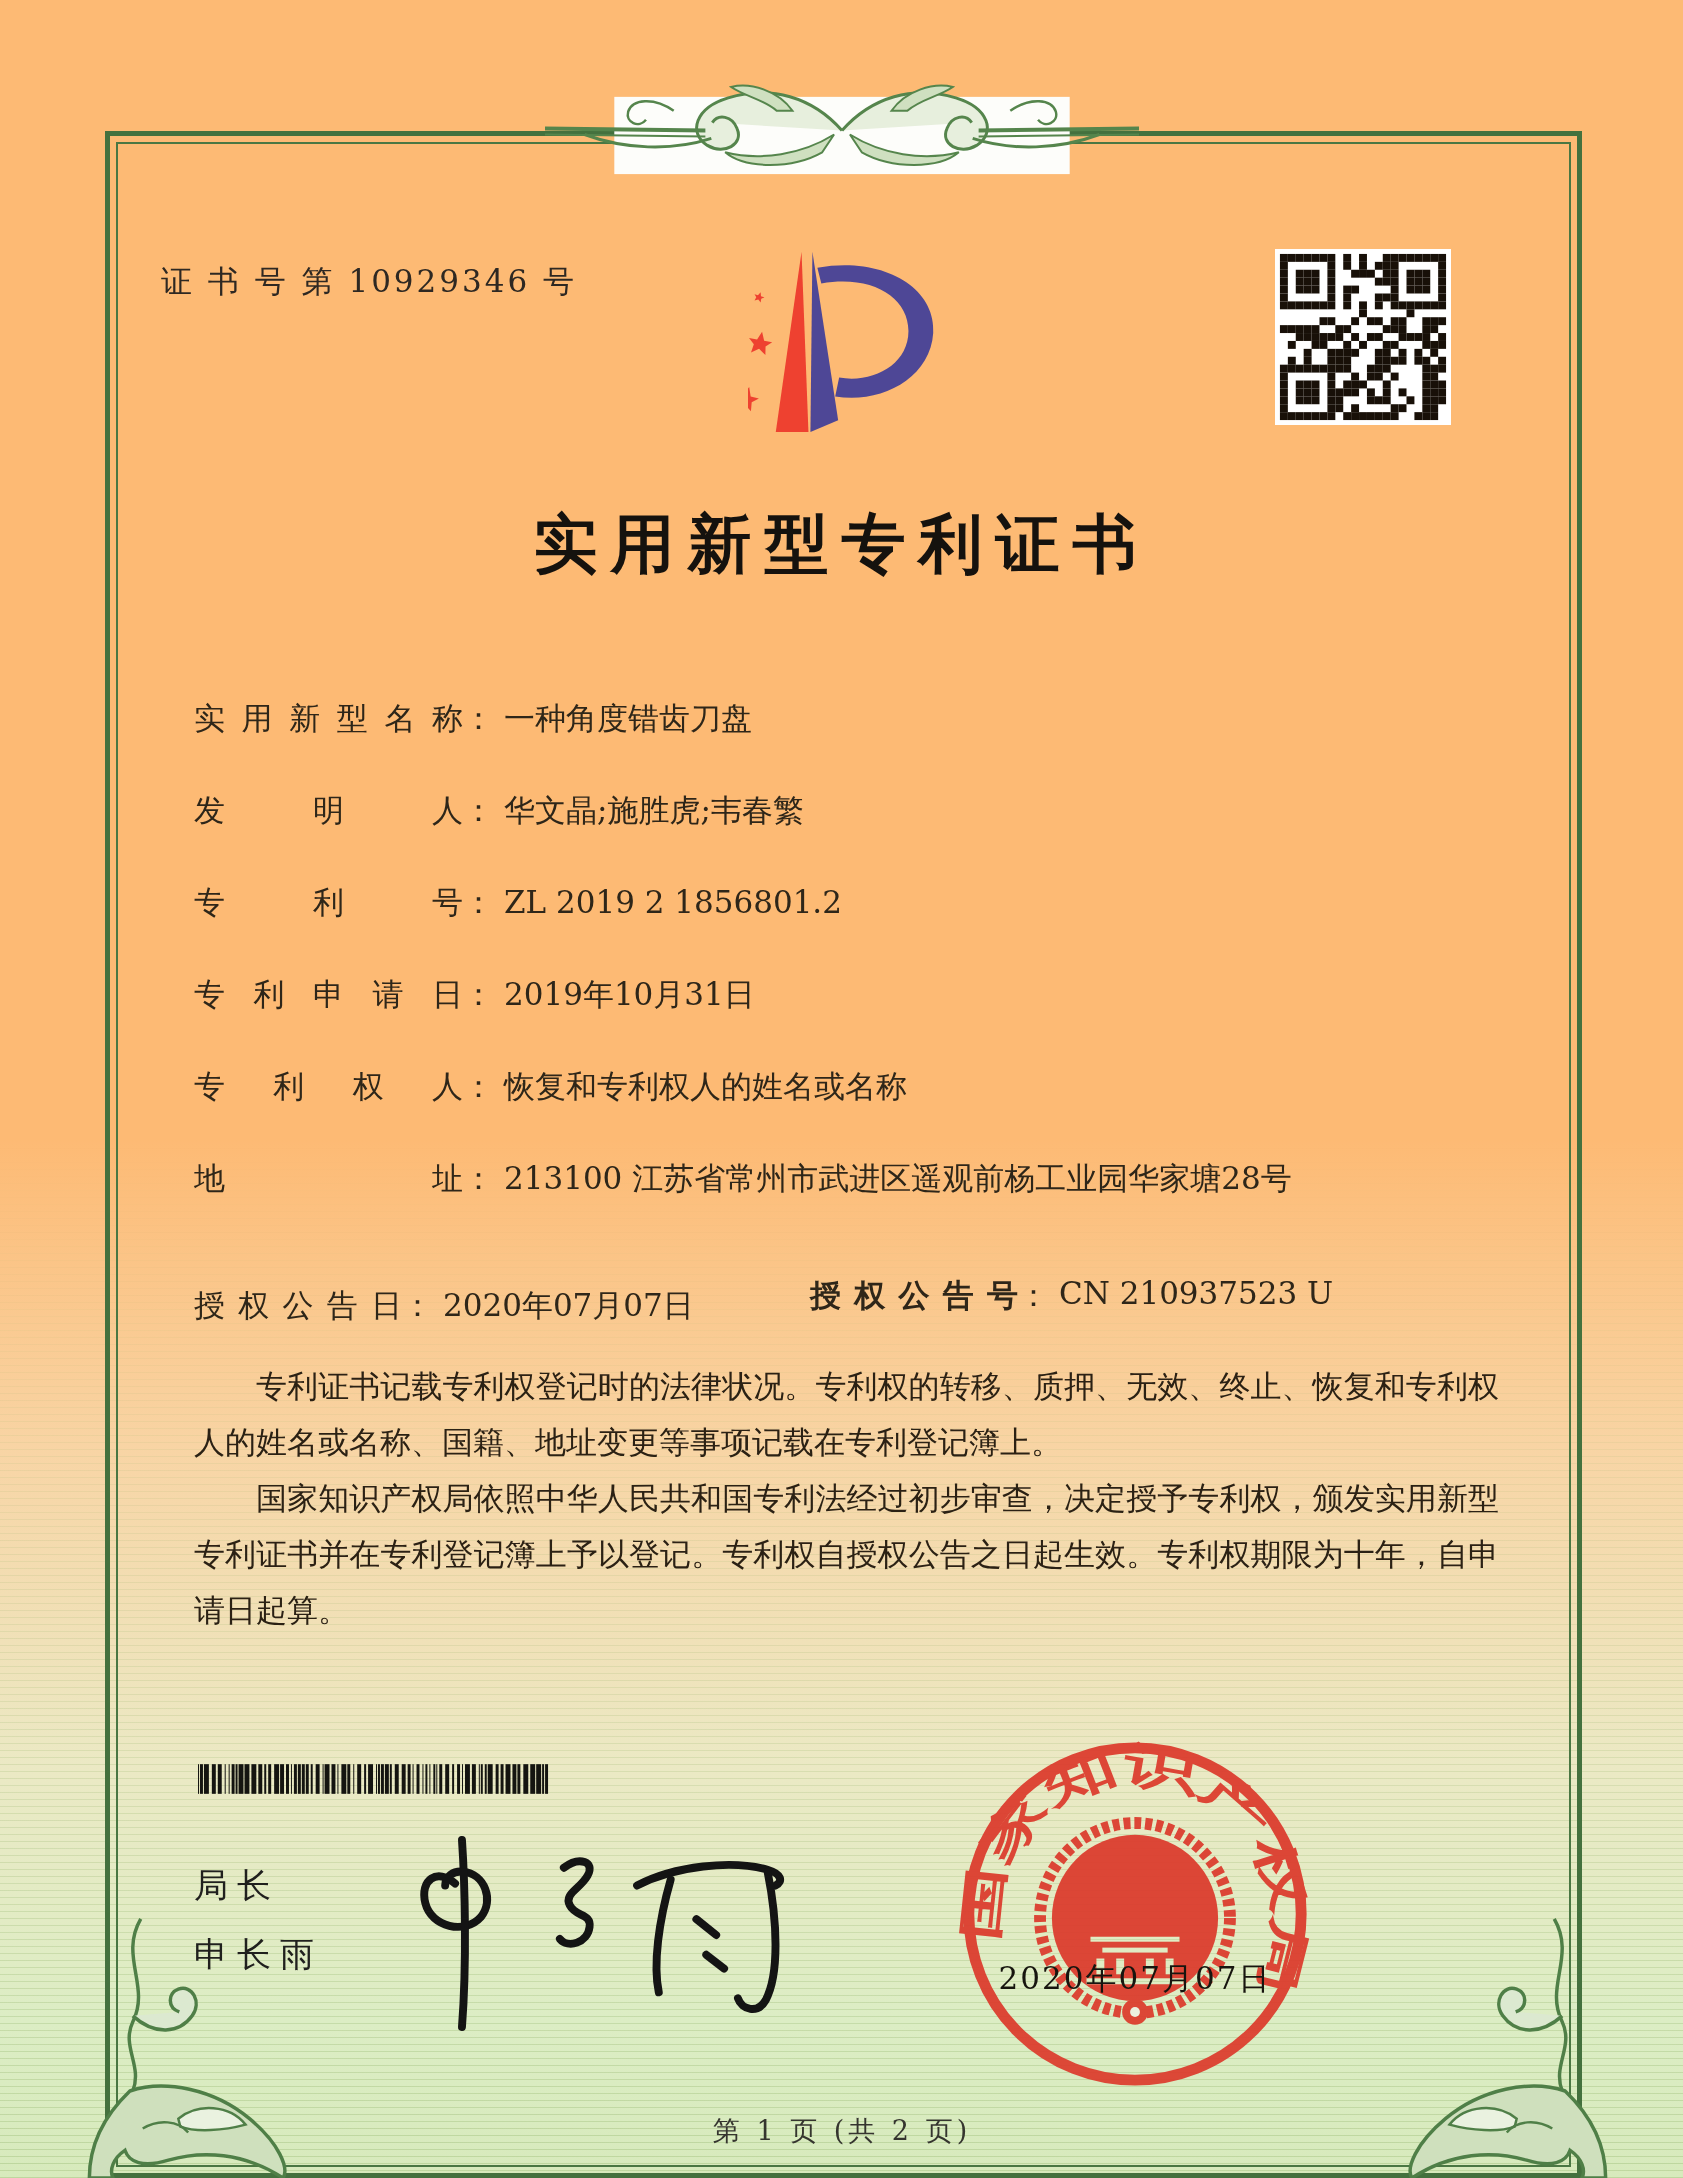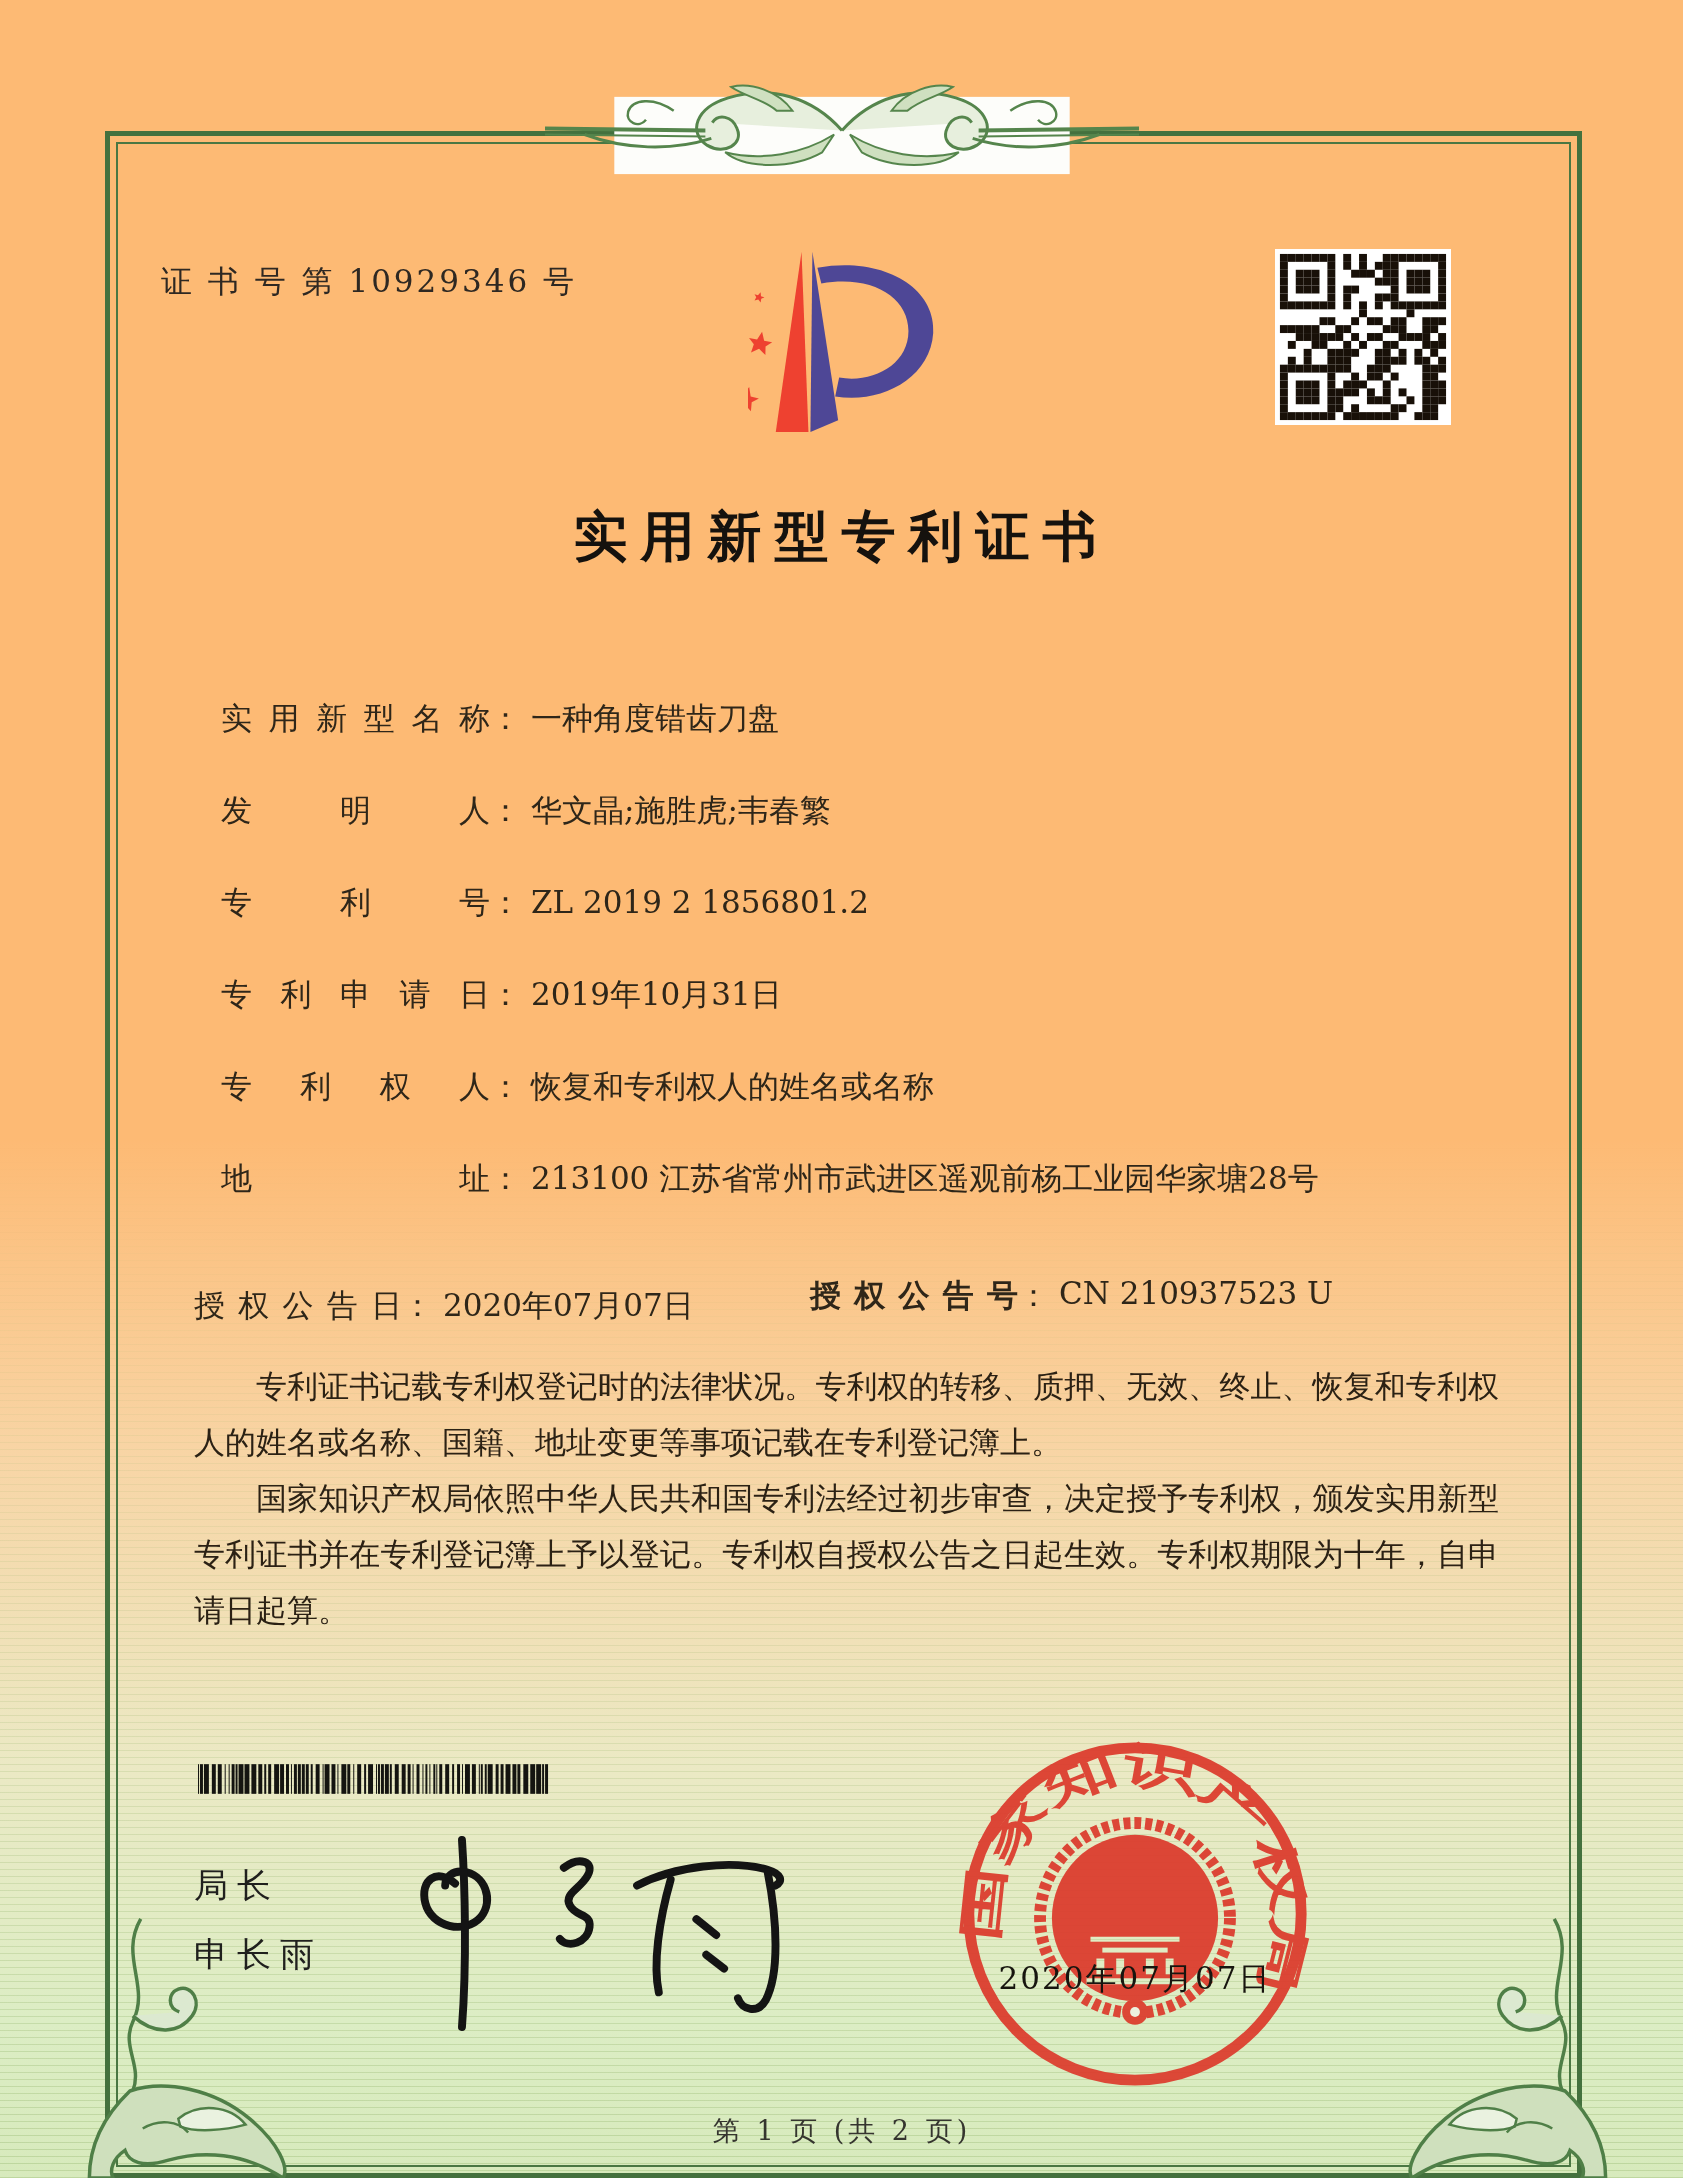--- a/index.html
+++ b/index.html
@@ -14,24 +14,24 @@
                rgba(255,255,255,0) 1.4px, rgba(255,255,255,0) 7px);
     -webkit-mask-image:linear-gradient(to bottom, transparent 0%, rgba(0,0,0,.45) 45%, #000 100%);
     mask-image:linear-gradient(to bottom, transparent 0%, rgba(0,0,0,.45) 45%, #000 100%);}
   
   .frame-outer{position:absolute;left:105px;top:131px;width:1467px;height:2037px;
     border:5px solid #44713e;}
   .frame-inner{position:absolute;left:6px;top:6px;right:6px;bottom:6px;border:2px solid #4a7743;}
   .cert-no{position:absolute;left:161px;top:261px;font-size:31px;letter-spacing:3px;color:#2e2822;}
   .logo{position:absolute;left:748px;top:236px;}
   .qr{position:absolute;left:1275px;top:249px;width:176px;height:176px;background:#fff;}
-  .title{position:absolute;left:0;right:0;top:501px;text-align:center;font-size:54px;font-weight:bold;
+  .title{position:absolute;left:0;right:0;top:501px;text-align:center;font-size:64px;font-weight:bold;
     letter-spacing:13px;color:#15120e;}
   .fields{position:absolute;left:194px;top:699px;right:158px;}
-  .frow{display:flex;align-items:flex-start;font-size:31px;line-height:38px;margin-bottom:54px;color:#2e2619;margin-left:27px;}
+  .frow{display:flex;align-items:flex-start;font-size:31px;line-height:38px;margin-bottom:54px;color:#2e2619;}
   .lbl{display:inline-block;width:269px;text-align:justify;text-align-last:justify;flex:none;}
   .colon{flex:none;}
   .val{margin-left:10px;white-space:nowrap;text-align:right;}
   .grant-row{position:absolute;left:194px;top:1275px;right:119px;display:flex;font-size:31px;color:#2e2619;}
   .grant-a{display:flex;width:616px;flex:none;margin-top:10px;}
   .grant-a .lbl{width:208px;}
   .grant-b{display:flex;}
   .grant-b .lbl{width:208px;font-weight:bold;}
   .paras{position:absolute;left:194px;top:1358px;width:1305px;font-size:31px;line-height:56px;
     text-align:justify;color:#2b2114;}

